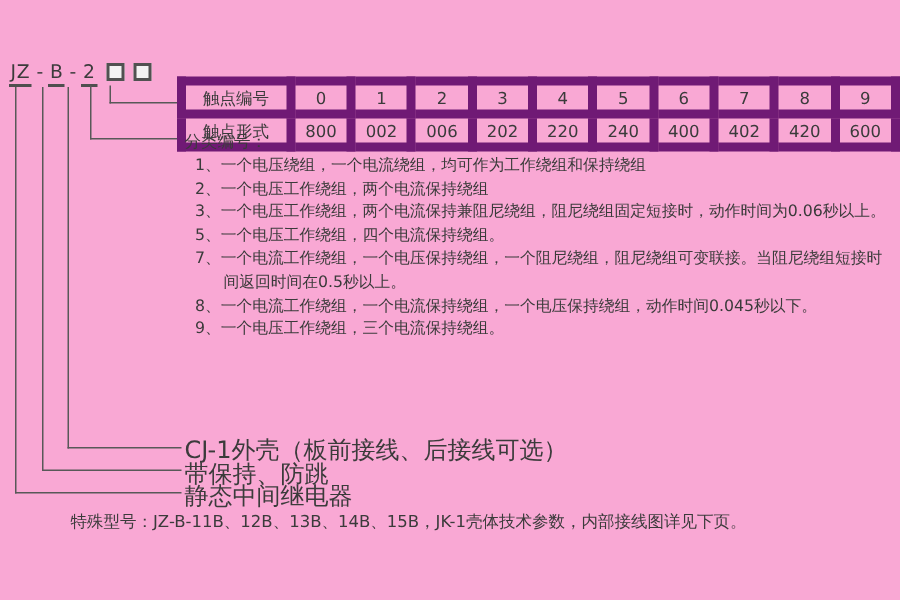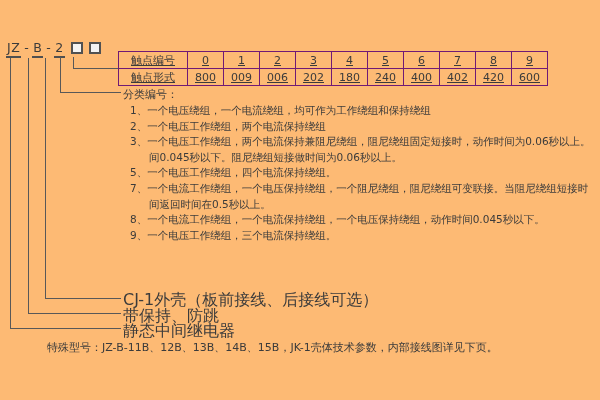--- a/index.html
+++ b/index.html
@@ -1,19 +1,19 @@
 <!DOCTYPE html>
 <html><head>
 <meta charset="utf-8">
 <style>
   html,body{margin:0;padding:0;}
   .page{
     position:relative;
     width:600px;height:400px;
-    background:#fdba74;
+    background:#f9a8d4;
     font-family:"DejaVu Sans","Liberation Sans",sans-serif;
     color:#3b3b3b;
     overflow:hidden;
   }
   
   .model{
     position:absolute;left:6px;top:41px;
     font-size:12.5px;font-weight:500;letter-spacing:.5px;
     display:flex;align-items:flex-start;line-height:14px;
   }
@@ -30,22 +30,22 @@
   .conn-2   {left:45px;top:58px;width:75px; height:240px;}
   .conn-box1{left:60px;top:57px;width:60px; height:35px;}
   .conn-box2{left:73px;top:57px;width:45px; height:11px;}
   
   .ctable{
     position:absolute;left:118px;top:51px;
     border-collapse:collapse;table-layout:fixed;
     font-size:11px;color:#3b3b3b;
   }
   .ctable td{
-    border:1px solid #701a75;text-align:center;vertical-align:middle;
-    height:16px;padding:0;width:35px;overflow:hidden;white-space:nowrap;text-decoration:underline;
+    border:6px solid #701a75;text-align:center;vertical-align:middle;
+    height:16px;padding:0;width:35px;overflow:hidden;white-space:nowrap;
   }
   .ctable td.hd{width:68px;}
   
   .cls-title{position:absolute;left:123px;top:87px;font-size:11px;white-space:nowrap;}
   .cls-list{position:absolute;left:130px;top:103px;font-size:10.5px;line-height:15.6px;}
   .cls-list div{white-space:nowrap;height:15.6px;}
   .cls-list div.cont{margin-left:19px;}
   
   .leader{position:absolute;left:123px;font-size:16px;white-space:nowrap;}
   .lbl-case {top:290px;}
@@ -85,40 +85,39 @@
       <td>4</td>
       <td>5</td>
       <td>6</td>
       <td>7</td>
       <td>8</td>
       <td>9</td>
     </tr>
     <tr>
       <td class="hd">触点形式</td>
       <td>800</td>
-      <td>009</td>
+      <td>002</td>
       <td>006</td>
       <td>202</td>
-      <td>180</td>
+      <td>220</td>
       <td>240</td>
       <td>400</td>
       <td>402</td>
       <td>420</td>
       <td>600</td>
     </tr>
   </tbody>
     </table>
 
   <div class="cls-title">分类编号：</div>
 
   <div class="cls-list">
     <div>1、一个电压绕组，一个电流绕组，均可作为工作绕组和保持绕组</div>
     <div>2、一个电压工作绕组，两个电流保持绕组</div>
     <div>3、一个电压工作绕组，两个电流保持兼阻尼绕组，阻尼绕组固定短接时，动作时间为0.06秒以上。</div>
-    <div class="cont">间0.045秒以下。阻尼绕组短接做时间为0.06秒以上。</div>
     <div>5、一个电压工作绕组，四个电流保持绕组。</div>
     <div>7、一个电流工作绕组，一个电压保持绕组，一个阻尼绕组，阻尼绕组可变联接。当阻尼绕组短接时</div>
     <div class="cont">间返回时间在0.5秒以上。</div>
     <div>8、一个电流工作绕组，一个电流保持绕组，一个电压保持绕组，动作时间0.045秒以下。</div>
     <div>9、一个电压工作绕组，三个电流保持绕组。</div>
   </div>
 
   <div class="leader lbl-case">CJ-1外壳（板前接线、后接线可选）</div>
   <div class="leader lbl-hold">带保持、防跳</div>
   <div class="leader lbl-relay">静态中间继电器</div>

